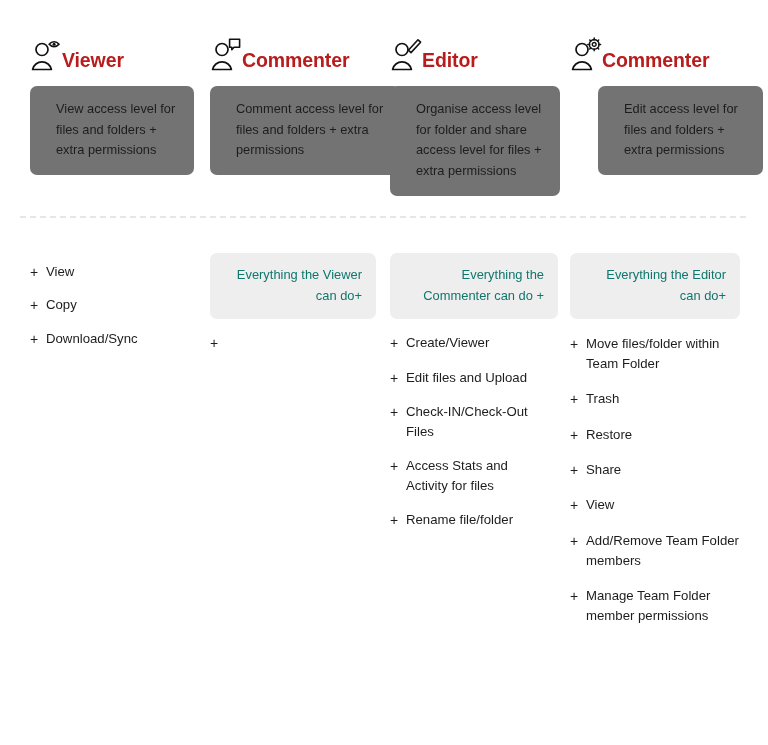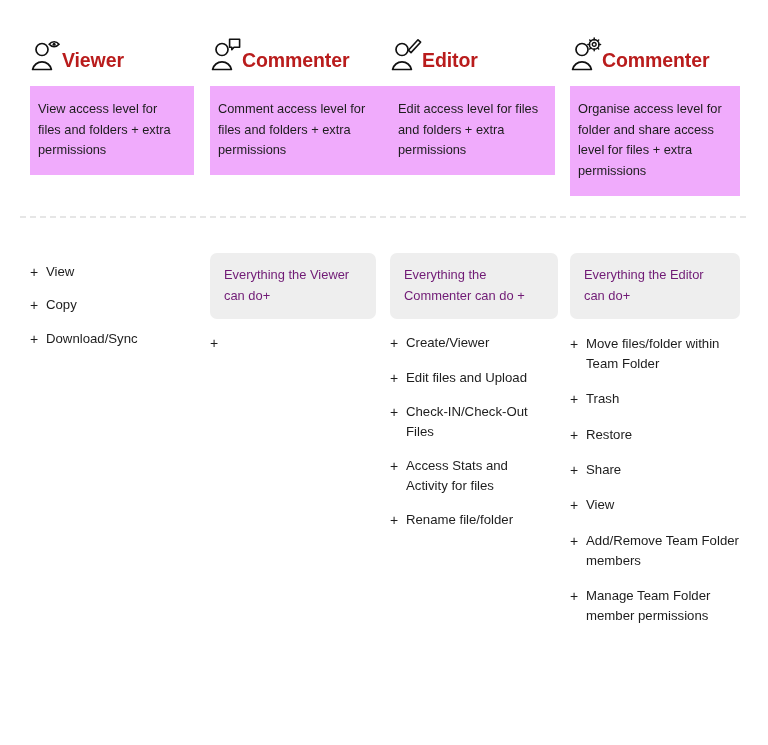--- a/index.html
+++ b/index.html
@@ -73,23 +73,23 @@
   }
 
   
   .desc-row {
     position: absolute;
     top: 86px;
     left: 0;
     width: 768px;
   }
   .desc-card {
-    background: #f0abfc;
-    border-radius: 0;
-    padding: 13px 14px 14px 8px;
+    background: #737373;
+    border-radius: 7px;
+    padding: 13px 14px 14px 26px;
     font-size: 12.8px;
     line-height: 1.62;
     color: #1d1d1d;
     box-sizing: border-box;
   }
   .col-0 .desc-card { width: 164px; }
   .col-1 .desc-card { width: 190px; }
   .col-2 .desc-card { width: 165px; }
   .col-3 .desc-card { width: 170px; }
 
@@ -109,23 +109,24 @@
     top: 253px;
     left: 0;
     width: 768px;
   }
   .everything-box {
     background: #eeeeee;
     border-radius: 7px;
     padding: 12px 14px 13px 14px;
     font-size: 12.9px;
     line-height: 1.6;
-    color: #701a75;
+    color: #0f766e;
     box-sizing: border-box;
     margin-bottom: 14px;
+    text-align: right;
   }
   .col-1 .everything-box { width: 166px; }
   .col-2 .everything-box { width: 168px; }
   .col-3 .everything-box { width: 170px; }
 
   .perm-list {
     list-style: none;
     margin: 0;
     padding: 0;
   }
@@ -224,25 +225,25 @@
 
   </div>
 
   <div class="columns desc-row">
     <div class="col col-0">
       <div class="desc-card">View access level for files and folders + extra permissions</div>
     </div>
     <div class="col col-1">
       <div class="desc-card">Comment access level for files and folders + extra permissions</div>
     </div>
+    <div class="col col-3">
+      <div class="desc-card">Organise access level for folder and share access level for files + extra permissions</div>
+    </div>
     <div class="col col-2">
       <div class="desc-card">Edit access level for files and folders + extra permissions</div>
-    </div>
-    <div class="col col-3">
-      <div class="desc-card">Organise access level for folder and share access level for files + extra permissions</div>
     </div>
   </div>
 
   <div class="divider"></div>
 
   <div class="columns list-row">
 
     <div class="col col-0">
       <ul class="perm-list">
         <li class="perm-item">

